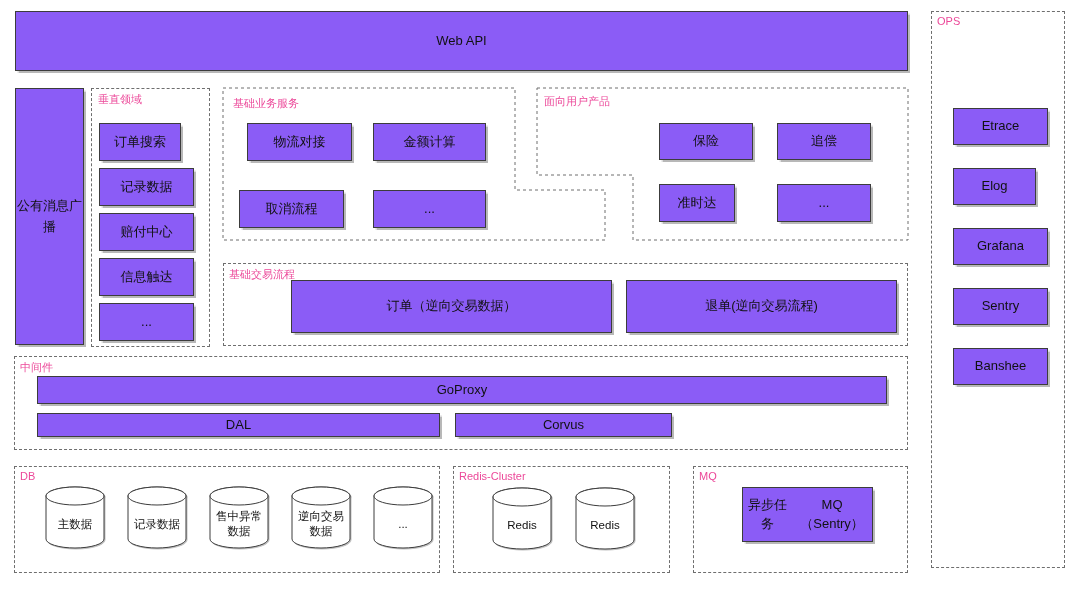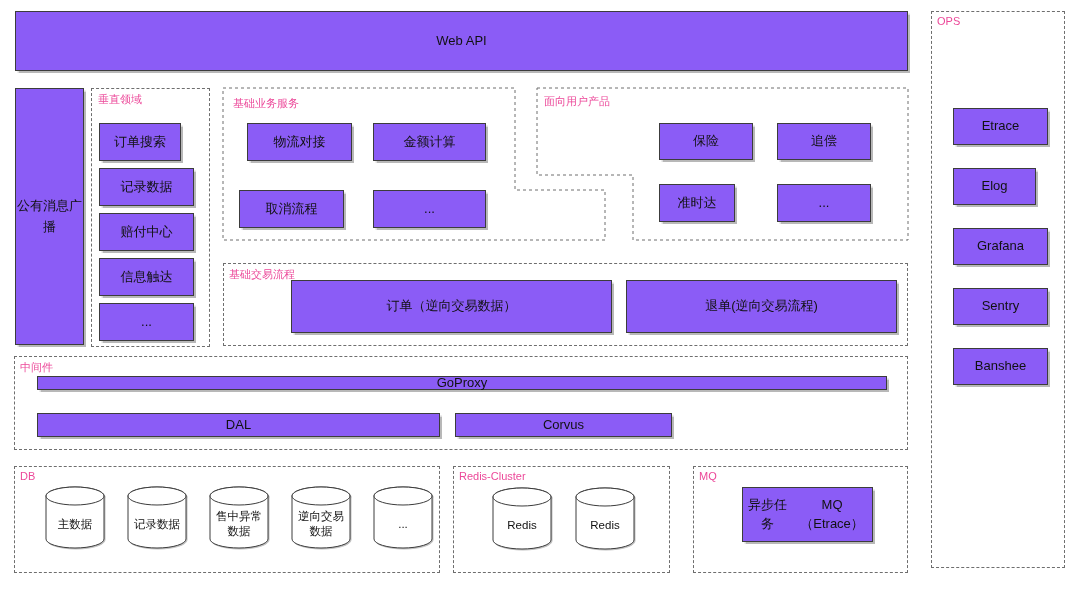--- a/index.html
+++ b/index.html
@@ -96,21 +96,21 @@
   <div class="seclabel" style="left:229px; top:267px;">基础交易流程</div>
   <div class="box" style="left:291px; top:280px; width:321px; height:53px;">
       <span>订单（逆向交易数据）</span>
     </div>
   <div class="box" style="left:626px; top:280px; width:271px; height:53px;">
       <span>退单(逆向交易流程)</span>
     </div>
 
   <div class="sec" style="left:14px; top:356px; width:894px; height:94px;"></div>
   <div class="seclabel" style="left:20px; top:360px;">中间件</div>
-  <div class="box" style="left:37px; top:376px; width:850px; height:14px;">
+  <div class="box" style="left:37px; top:376px; width:850px; height:28px;">
       <span>GoProxy</span>
     </div>
   <div class="box" style="left:37px; top:413px; width:403px; height:24px;">
       <span>DAL</span>
     </div>
   <div class="box" style="left:455px; top:413px; width:217px; height:24px;">
       <span>Corvus</span>
     </div>
 
   <div class="sec" style="left:14px; top:466px; width:426px; height:107px;"></div>
@@ -167,21 +167,21 @@
         <ellipse cx="30" cy="10" rx="29" ry="9" fill="#fff" stroke="#3c3c3c"></ellipse>
       </svg>
     <div class="cyltext">Redis</div>
   </div>
 
   <div class="sec" style="left:693px; top:466px; width:215px; height:107px;"></div>
   <div class="seclabel" style="left:699px; top:470px;">MQ</div>
   <div class="box" style="left:742px; top:487px; width:131px; height:55px;">
     <span class="stack">
       <span>异步任务</span>
-      <span>MQ（Etrace）</span>
+      <span>MQ（Sentry）</span>
     </span>
   </div>
 
   <div class="sec" style="left:931px; top:11px; width:134px; height:557px;"></div>
   <div class="seclabel" style="left:937px; top:15px;">OPS</div>
   <div class="box" style="left:953px; top:108px; width:95px; height:37px;">
       <span>Etrace</span>
     </div>
   <div class="box" style="left:953px; top:168px; width:83px; height:37px;">
       <span>Elog</span>

